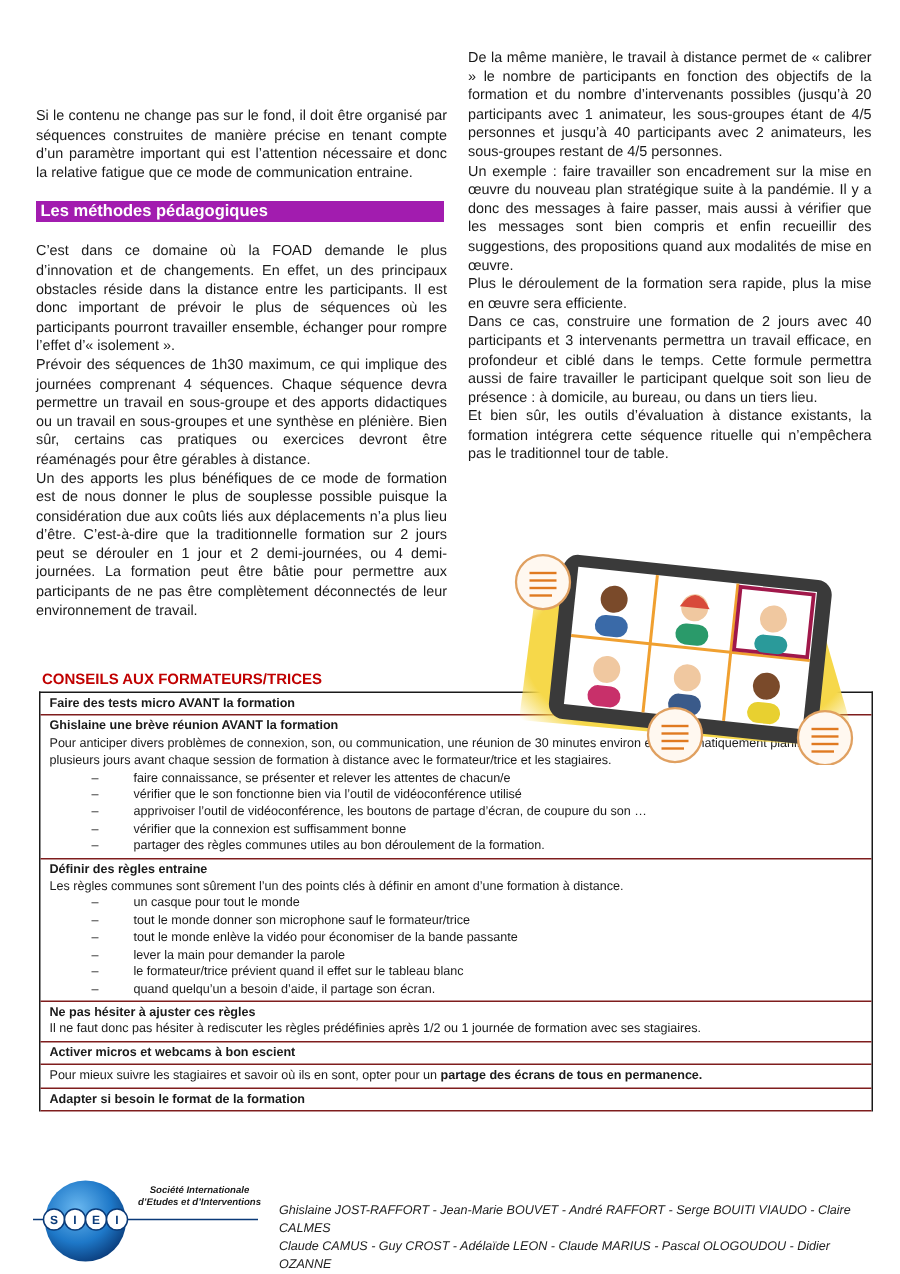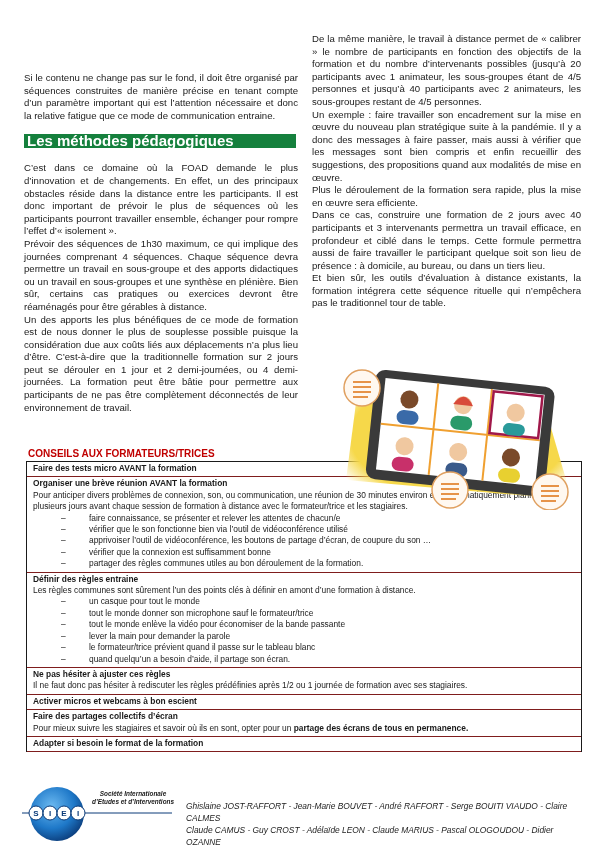--- a/index.html
+++ b/index.html
@@ -5,21 +5,21 @@
   * { box-sizing: border-box; margin: 0; padding: 0; }
   html, body { width: 600px; height: 849px; background: #ffffff; overflow: hidden; }
   body { position: relative; font-family: "Liberation Sans", sans-serif; color: #1a1a1a; }
 
   .col { position: absolute; font-size: 9.6px; line-height: 12.6px; text-align: justify; }
   .col-left { left: 24px; top: 33px; width: 274px; margin-top: 39px; }
   .col-right { left: 312px; top: 33px; width: 269px; }
   .col p { margin: 0; }
 
   .section-header {
-    background: #15803d; color: #ffffff; font-weight: bold; font-size: 15px;
+    background: #a21caf; color: #ffffff; font-weight: bold; font-size: 11px;
     height: 14px; line-height: 14px; padding-left: 3px; margin: 12px 0 14px 0; width: 272px;
   }
 
   .tips-title {
     position: absolute; left: 28px; top: 448px; color: #c00000; font-weight: bold; font-size: 10px;
   }
 
   .tips-table {
     position: absolute; left: 26px; top: 461px; width: 556px;
     border: 1px solid #1a1a1a; border-bottom: none; font-size: 8.4px; line-height: 11.4px;
@@ -118,55 +118,54 @@
 </div>
 
 <div class="tips-title">CONSEILS AUX FORMATEURS/TRICES</div>
 
 <div class="tips-table">
   <div class="row">
     <div class="row-title">Faire des tests micro AVANT la formation</div>
   </div>
 
   <div class="row">
-    <div class="row-title">Organiser une brève réunion AVANT la formation</div>
+    <div class="row-title">Ghislaine une brève réunion AVANT la formation</div>
     <div style="padding-right:0px">Pour anticiper divers problèmes de connexion, son, ou communication, une réunion de 30 minutes environ est systématiquement planifiée plusieurs jours avant chaque session de formation à distance avec le formateur/trice et les stagiaires.</div>
     <ul class="bullets">
       <li>faire connaissance, se présenter et relever les attentes de chacun/e</li>
       <li>vérifier que le son fonctionne bien via l’outil de vidéoconférence utilisé</li>
       <li>apprivoiser l’outil de vidéoconférence, les boutons de partage d’écran, de coupure du son …</li>
       <li>vérifier que la connexion est suffisamment bonne</li>
       <li>partager des règles communes utiles au bon déroulement de la formation.</li>
     </ul>
   </div>
 
   <div class="row">
     <div class="row-title">Définir des règles entraine</div>
     <div>Les règles communes sont sûrement l’un des points clés à définir en amont d’une formation à distance.</div>
     <ul class="bullets">
       <li>un casque pour tout le monde</li>
       <li>tout le monde donner son microphone sauf le formateur/trice</li>
       <li>tout le monde enlève la vidéo pour économiser de la bande passante</li>
       <li>lever la main pour demander la parole</li>
-      <li>le formateur/trice prévient quand il passe sur le tableau blanc</li>
+      <li>le formateur/trice prévient quand il effet sur le tableau blanc</li>
       <li>quand quelqu’un a besoin d’aide, il partage son écran.</li>
     </ul>
   </div>
 
   <div class="row">
     <div class="row-title">Ne pas hésiter à ajuster ces règles</div>
     <div>Il ne faut donc pas hésiter à rediscuter les règles prédéfinies après 1/2 ou 1 journée de formation avec ses stagiaires.</div>
   </div>
 
   <div class="row">
     <div class="row-title">Activer micros et webcams à bon escient</div>
   </div>
 
   <div class="row">
-    <div class="row-title">Faire des partages collectifs d’écran</div>
     <div>
       <span>Pour mieux suivre les stagiaires et savoir où ils en sont, opter pour un </span><span class="bold">partage des écrans de tous en permanence.</span>
     </div>
   </div>
 
   <div class="row">
     <div class="row-title">Adapter si besoin le format de la formation</div>
   </div>
 </div>
 

